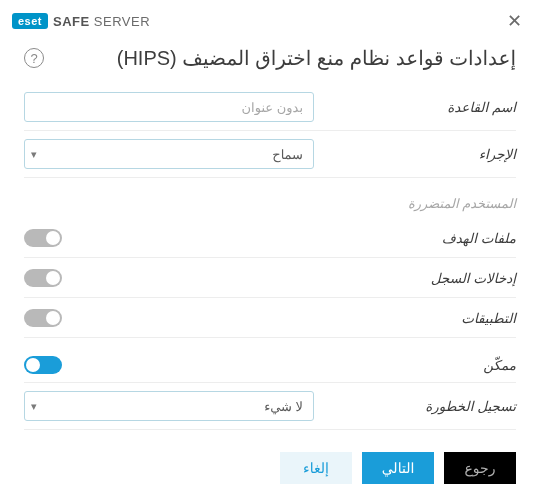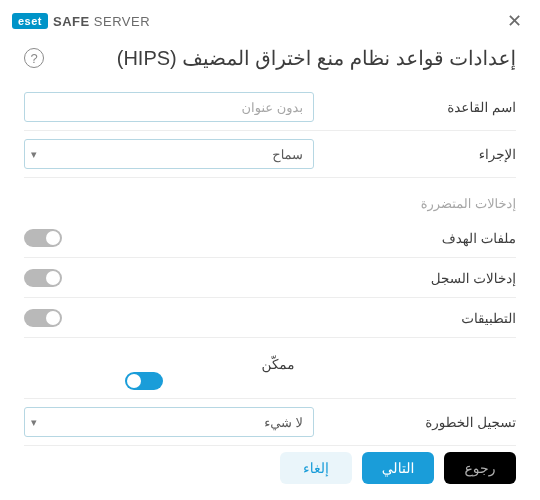--- a/index.html
+++ b/index.html
@@ -75,26 +75,27 @@
     padding: 0 24px;
   }
   .row {
     display: flex;
     align-items: center;
     justify-content: space-between;
     padding: 8px 0;
     border-bottom: 1px solid #ededed;
     min-height: 40px;
   }
-  .row.section-gap { padding-top: 18px; flex-direction: column; }
+  .row.section-gap { padding-top: 18px; }
   .label {
     font-size: 13.5px;
     color: #3d3d3d;
     flex: 0 0 auto;
     padding-left: 16px;
+    font-style: italic;
   }
   .label.muted { color: #a7a7a7; font-size: 13px; }
   .control {
     flex: 0 0 auto;
     width: 290px;
     display: flex;
     justify-content: flex-end;
   }
 
   
@@ -168,21 +169,21 @@
     right: 0;
     left: 0;
     padding: 14px 24px 16px 24px;
     display: flex;
     gap: 10px;
     justify-content: flex-start;
   }
   .btn {
     min-width: 72px;
     height: 32px;
-    border-radius: 6px;
+    border-radius: 0;
     border: none;
     font-size: 14px;
     cursor: pointer;
     padding: 0 18px;
   }
   .btn-back {
     background: #000000;
     color: #b0b0b0;
     cursor: default;
   }
@@ -233,21 +234,21 @@
     <span class="label">الإجراء</span>
     <div class="control">
       <div class="select">
         <span class="chev">▾</span>
         <span class="value">سماح</span>
       </div>
     </div>
   </div>
 
   <div class="section-header">
-    <span class="label muted">إدخالات المتضررة</span>
+    <span class="label muted">المستخدم المتضررة</span>
   </div>
 
   <div class="row">
     <span class="label">ملفات الهدف</span>
     <div class="toggle-cell">
       <div class="toggle">
           <div class="knob"></div>
         </div>
     </div>
   </div>

